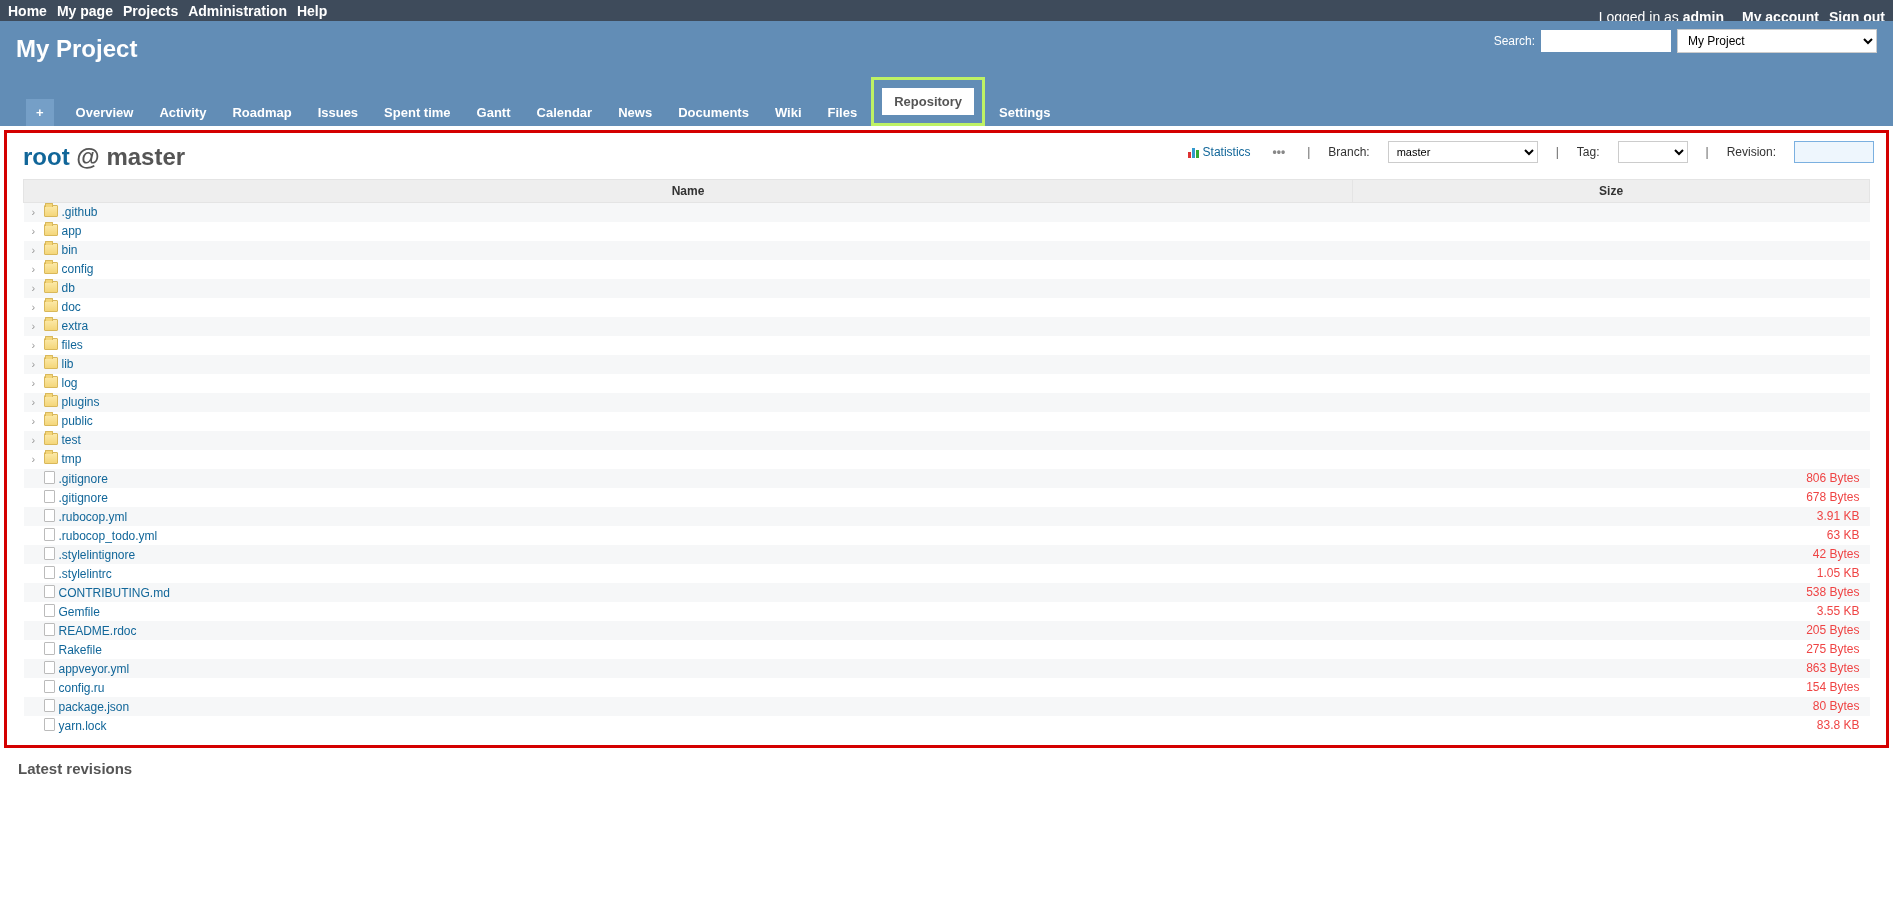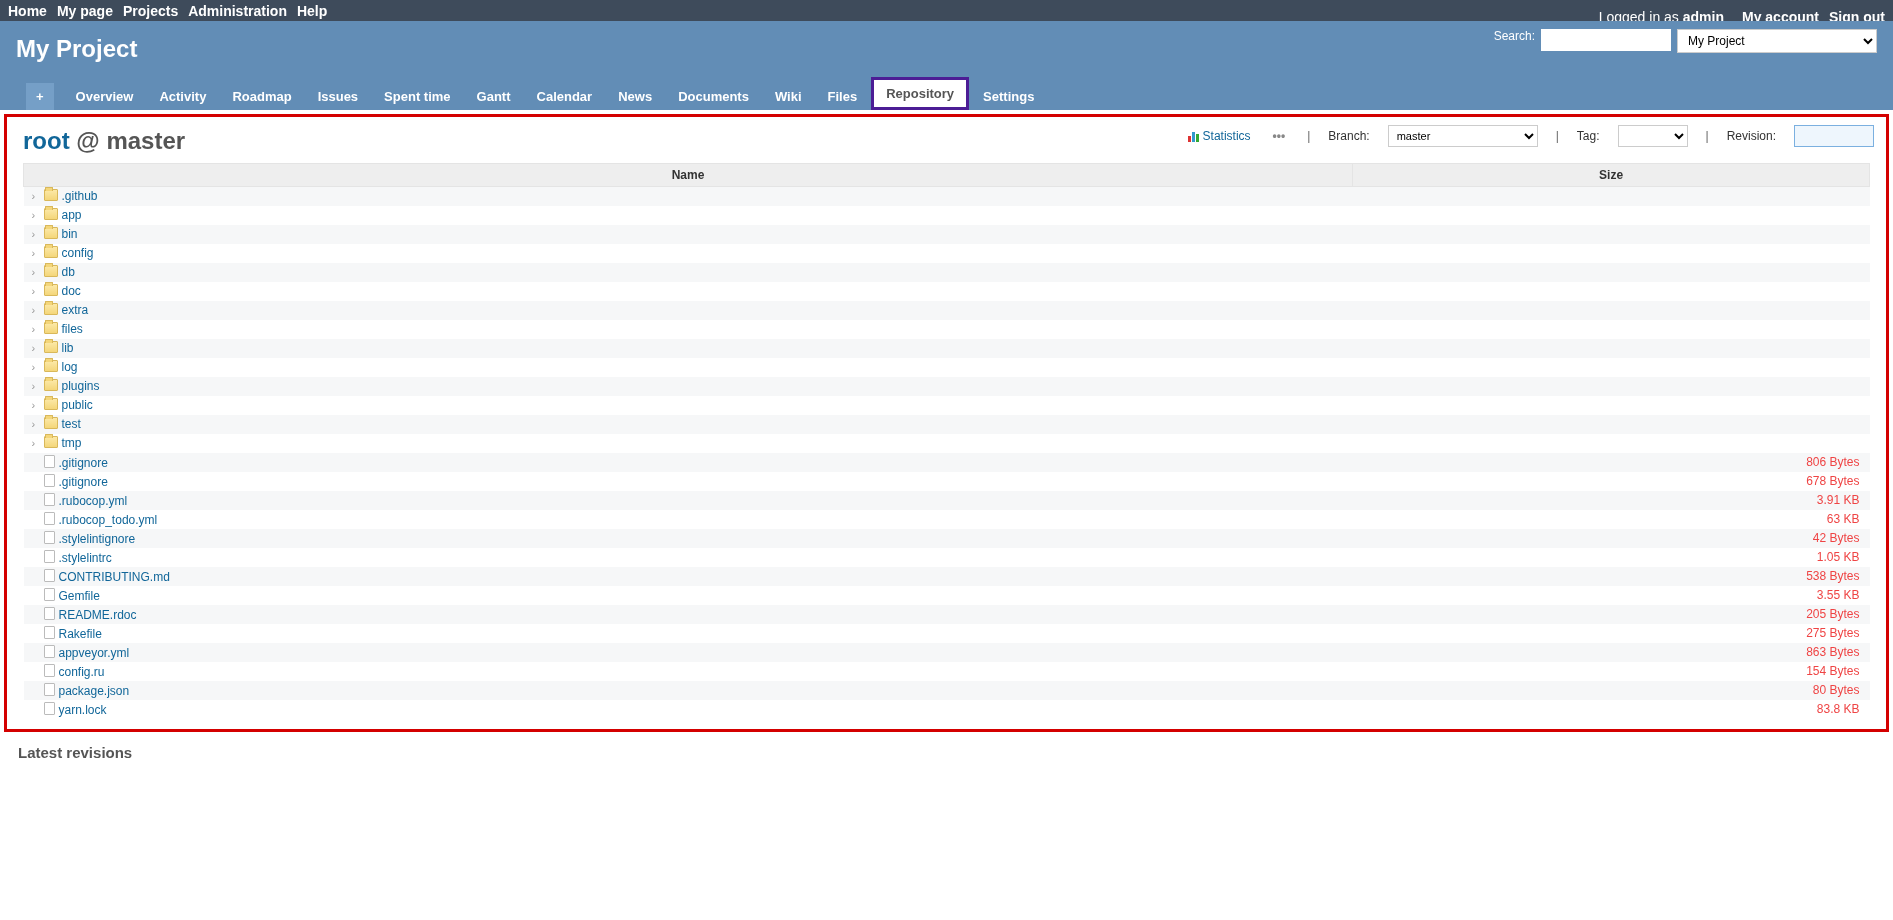--- a/index.html
+++ b/index.html
@@ -10,33 +10,33 @@
   #top-menu { background: #3e4b5b; color: #fff; height: 21px; font-size: 14px; padding: 2px 8px; display: flex; justify-content: space-between; align-items: center; }
   #top-menu ul { list-style: none; display: flex; gap: 10px; }
   #top-menu a { color: #fff; font-weight: bold; }
   #top-menu .right { display: flex; gap: 18px; align-items: center; margin-top: 12px; }
   #top-menu .logged-text { color: #fff; font-weight: normal; }
   #top-menu .logged-text b { font-weight: bold; }
 
   
   #header { background: #628db6; color: #fff; padding: 8px 16px 0 16px; position: relative; min-height: 70px; }
   #header h1 { font-family: "Trebuchet MS", Verdana, sans-serif; font-size: 24px; font-weight: bold; color: #fff; margin: 6px 0 14px 0; }
-  #quick-search { position: absolute; right: 16px; top: 8px; display: flex; align-items: flex-start; gap: 6px; color: #fff; font-size: 12px; }
+  #quick-search { position: absolute; right: 16px; top: 8px; display: flex; align-items: center; gap: 6px; color: #fff; font-size: 12px; }
   #quick-search label { font-weight: normal; }
   #quick-search input.search { width: 130px; height: 22px; border: 1px solid #fff; background: #fff; padding: 2px 4px; }
   #quick-search select { width: 200px; height: 24px; border: 1px solid #ccc; background: #fff; padding: 2px 6px; font-size: 12px; }
 
   
   #main-menu { background: #628db6; padding: 0 10px; }
   #main-menu ul { list-style: none; display: flex; align-items: flex-end; }
   #main-menu li { margin-right: 2px; }
   #main-menu a { display: block; color: #fff; font-weight: bold; padding: 6px 12px 6px 12px; font-size: 13px; }
   #main-menu a.new-object { background: #759fc7; padding: 6px 10px; margin-right: 8px; }
   #main-menu a.selected { background: #fff; color: #555; }
-  .tab-highlight { border: 3px solid #4c1d95; padding: 0; }
+  .tab-highlight { border: 3px solid #bef264; padding: 8px; }
 
   
   #content { padding: 10px 16px; border: 3px solid #d40000; margin: 4px; position: relative; }
   h2.repo-title { font-family: "Trebuchet MS", Verdana, sans-serif; color: #555; font-size: 24px; font-weight: bold; margin-bottom: 8px; }
   h2.repo-title a { color: #169; }
 
   .contextual { position: absolute; right: 12px; top: 8px; display: flex; align-items: center; gap: 18px; font-size: 12px; color: #333; }
   .contextual .sep { color: #666; }
   .contextual label { color: #333; }
   .contextual select { height: 22px; border: 1px solid #ccc; background: #fff; font-size: 11px; }

